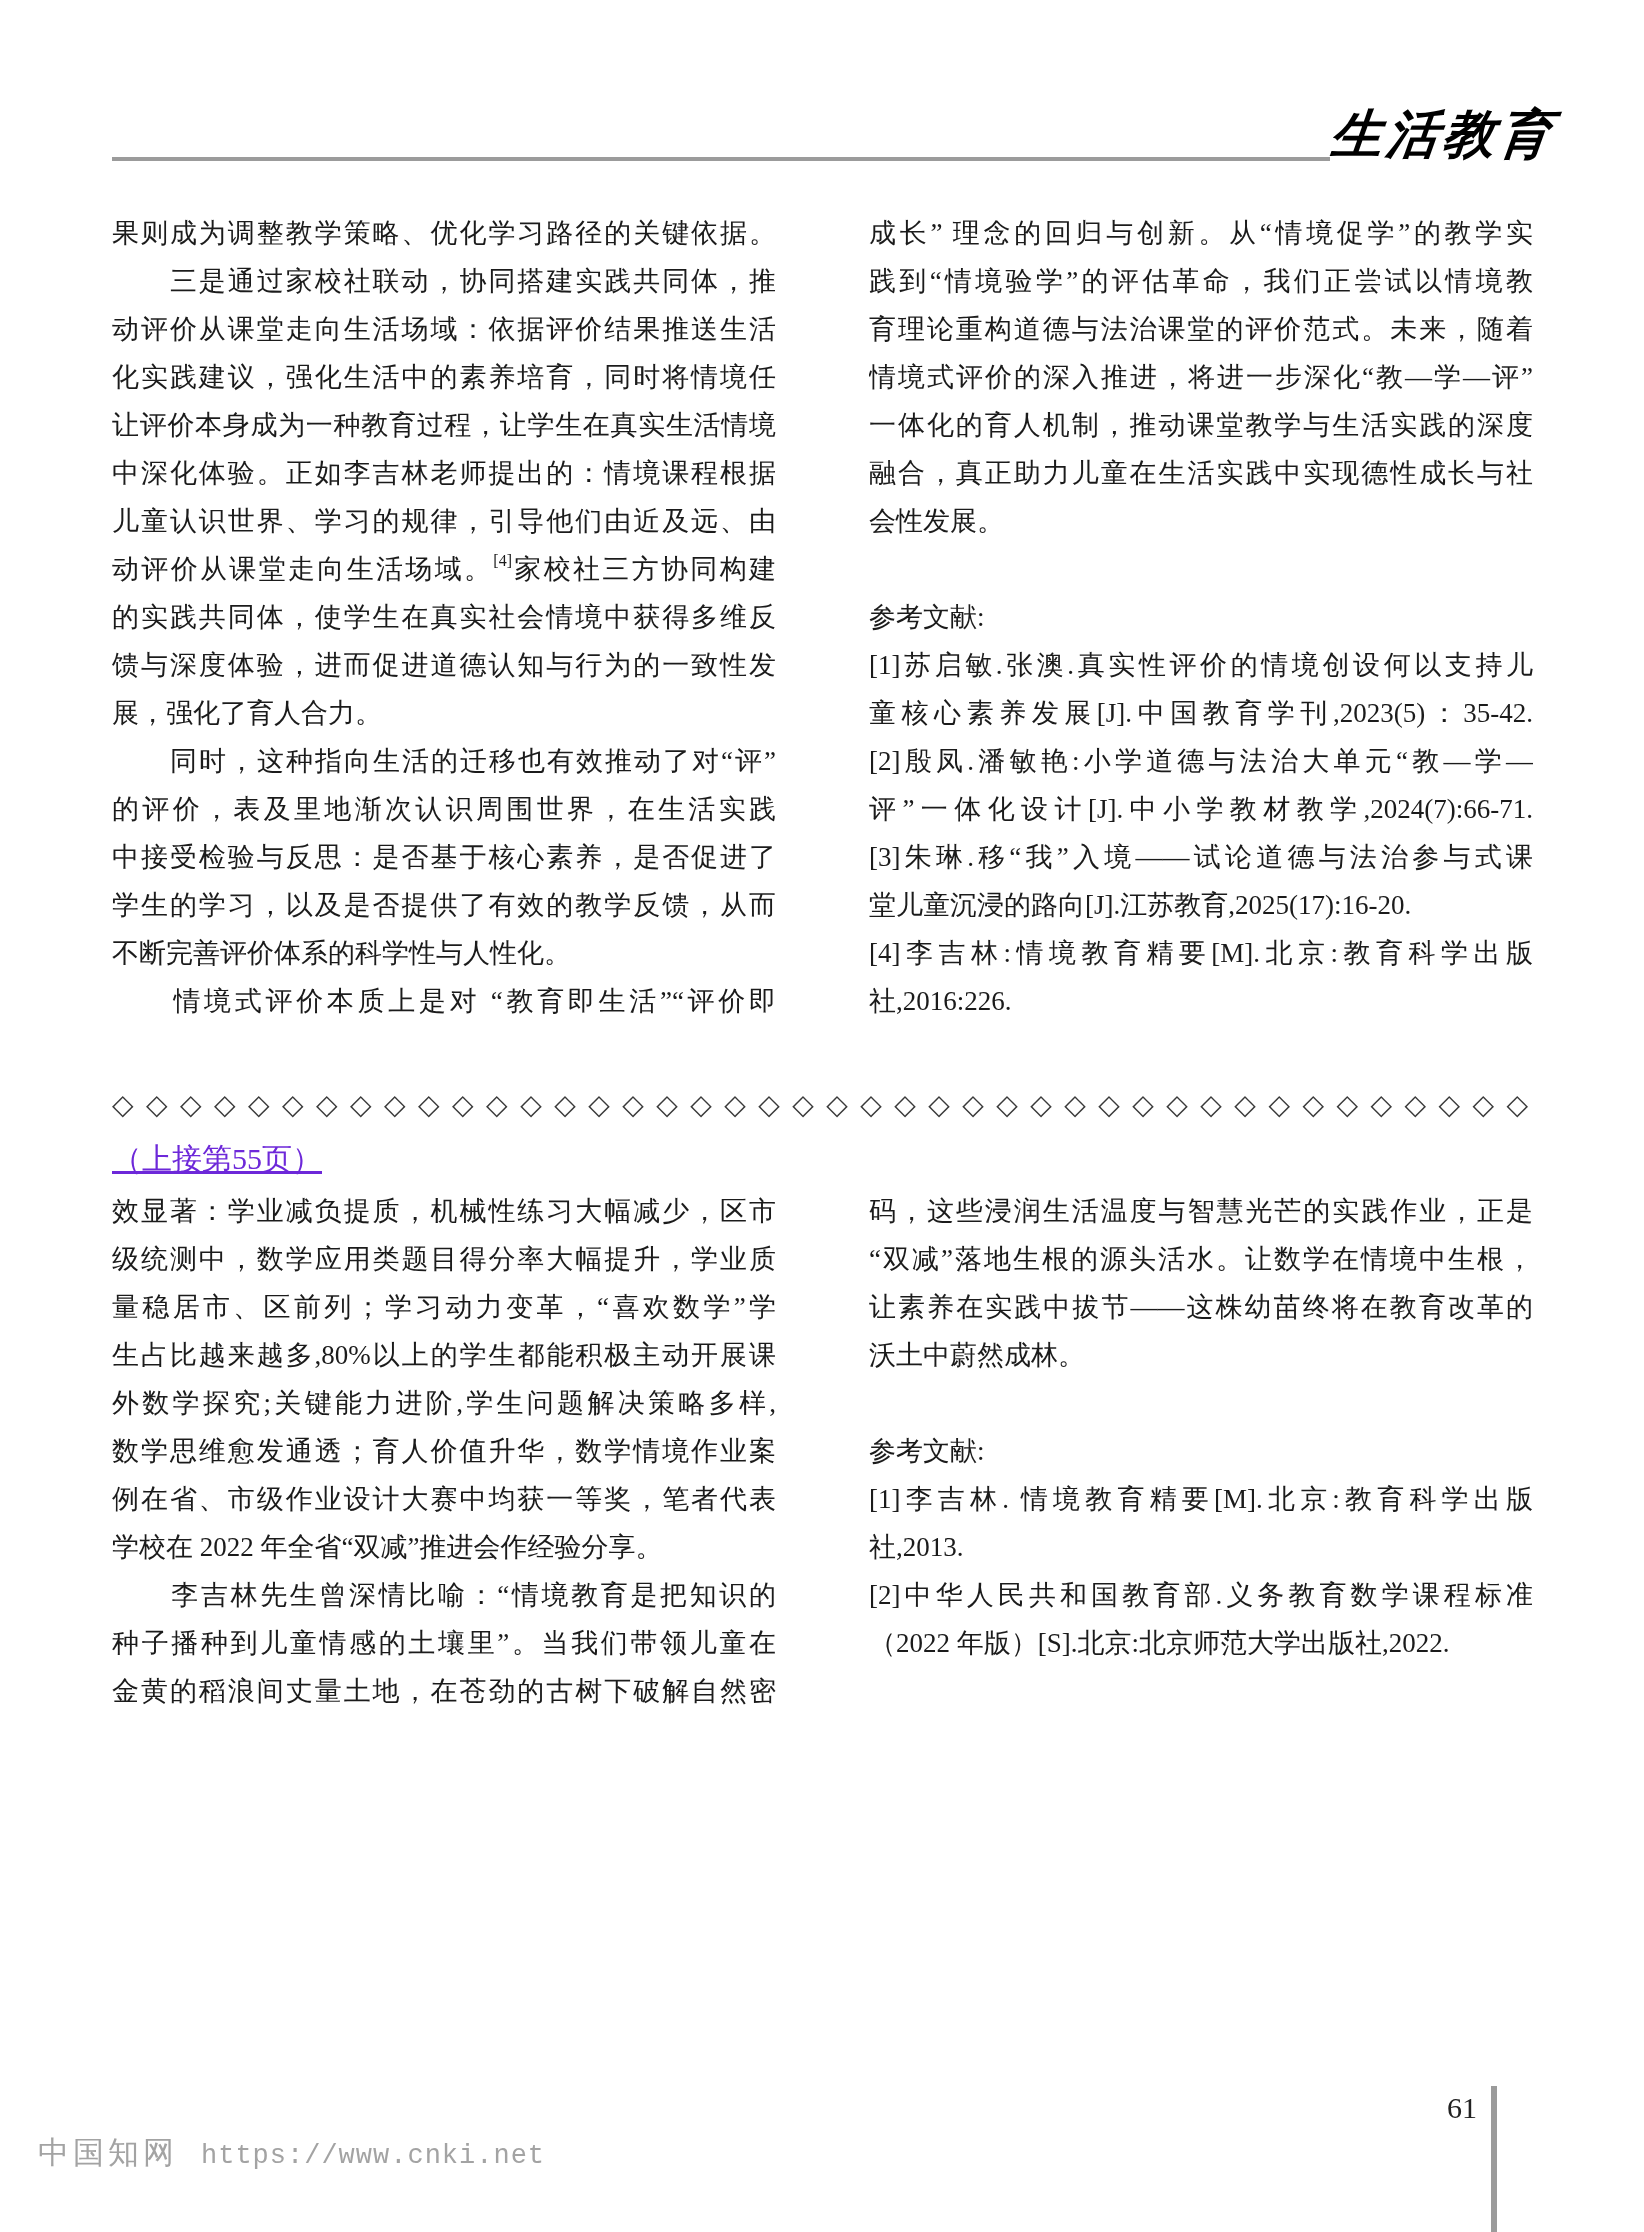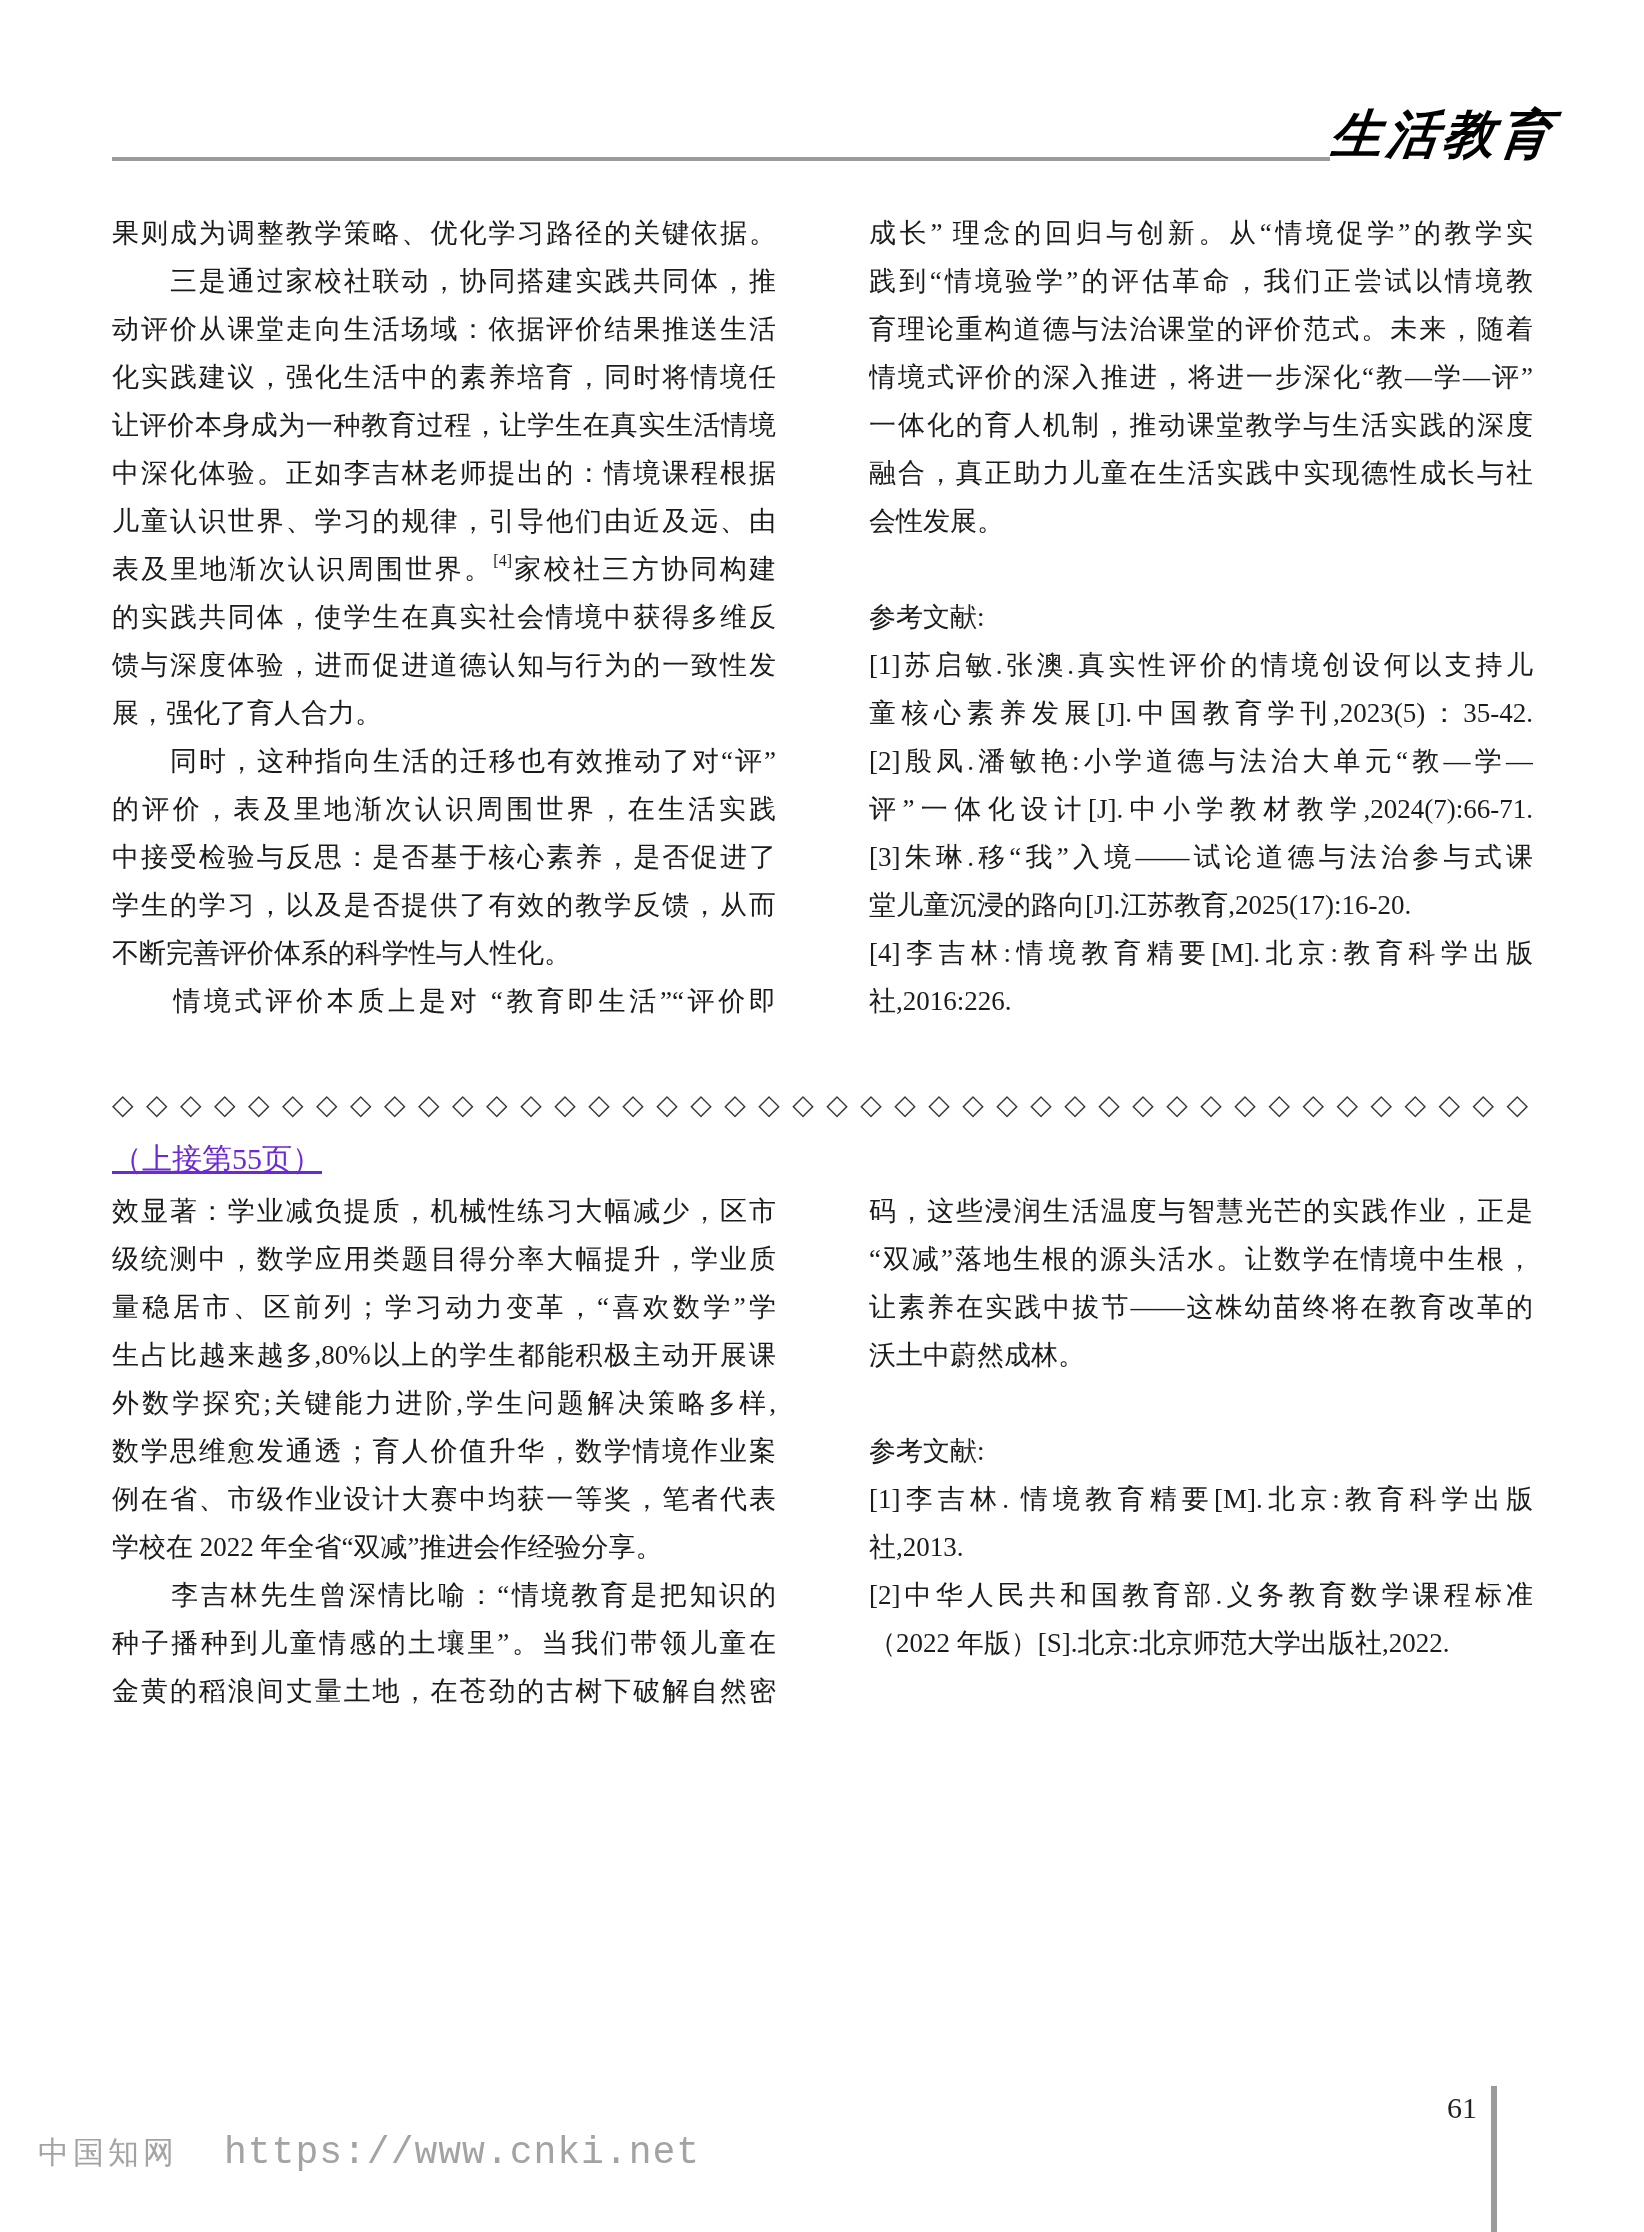--- a/index.html
+++ b/index.html
@@ -34,39 +34,39 @@
     position:absolute; left:112px; top:1134px; height:50px; line-height:50px;
     font-size:30px; color:#6d28d9; white-space:nowrap;text-decoration:underline;
   }
   .pagenum { position:absolute; left:1411px; top:2086px; width:66px; height:44px;
     line-height:44px; font-size:30px; color:#222; text-align:right; }
   .pagebar { position:absolute; left:1491px; top:2086px; width:6px; height:147px; background:#9b9b9b; }
   .wm { position:absolute; left:38px; top:2131px; height:44px; line-height:44px;
     color:#a3a3a3; white-space:nowrap; }
   .wm .site { font-size:31px; letter-spacing:4px; }
   .wm .url  { font-family:"Liberation Mono","DejaVu Sans Mono",monospace;
-    font-size:38px; margin-left:42px; letter-spacing:1px; }
+    font-size:27px; margin-left:19px; letter-spacing:1px; }
 </style>
 </head>
 <body>
 
 <div class="page">
 
   <div class="headrule"></div>
   <div class="logo">生活教育</div>
 
   <div class="col" id="s1-left">
     <div class="ln">果则成为调整教学策略、优化学习路径的关键依据。</div>
     <div class="ln">　　三是通过家校社联动，协同搭建实践共同体，推</div>
     <div class="ln">动评价从课堂走向生活场域：依据评价结果推送生活</div>
     <div class="ln">化实践建议，强化生活中的素养培育，同时将情境任</div>
     <div class="ln">让评价本身成为一种教育过程，让学生在真实生活情境</div>
     <div class="ln">中深化体验。正如李吉林老师提出的：情境课程根据</div>
     <div class="ln">儿童认识世界、学习的规律，引导他们由近及远、由</div>
-    <div class="ln"><span>表及里地渐次认识周围世界。</span><sup>[4]</sup><span>家校社三方协同构建</span></div>
+    <div class="ln"><span>动评价从课堂走向生活场域。</span><sup>[4]</sup><span>家校社三方协同构建</span></div>
     <div class="ln">的实践共同体，使学生在真实社会情境中获得多维反</div>
     <div class="ln">馈与深度体验，进而促进道德认知与行为的一致性发</div>
     <div class="ln end">展，强化了育人合力。</div>
     <div class="ln">　　同时，这种指向生活的迁移也有效推动了对“评”</div>
     <div class="ln">的评价，表及里地渐次认识周围世界，在生活实践</div>
     <div class="ln">中接受检验与反思：是否基于核心素养，是否促进了</div>
     <div class="ln">学生的学习，以及是否提供了有效的教学反馈，从而</div>
     <div class="ln end">不断完善评价体系的科学性与人性化。</div>
     <div class="ln">　　情境式评价本质上是对 “教育即生活”“评价即</div>
   </div>

